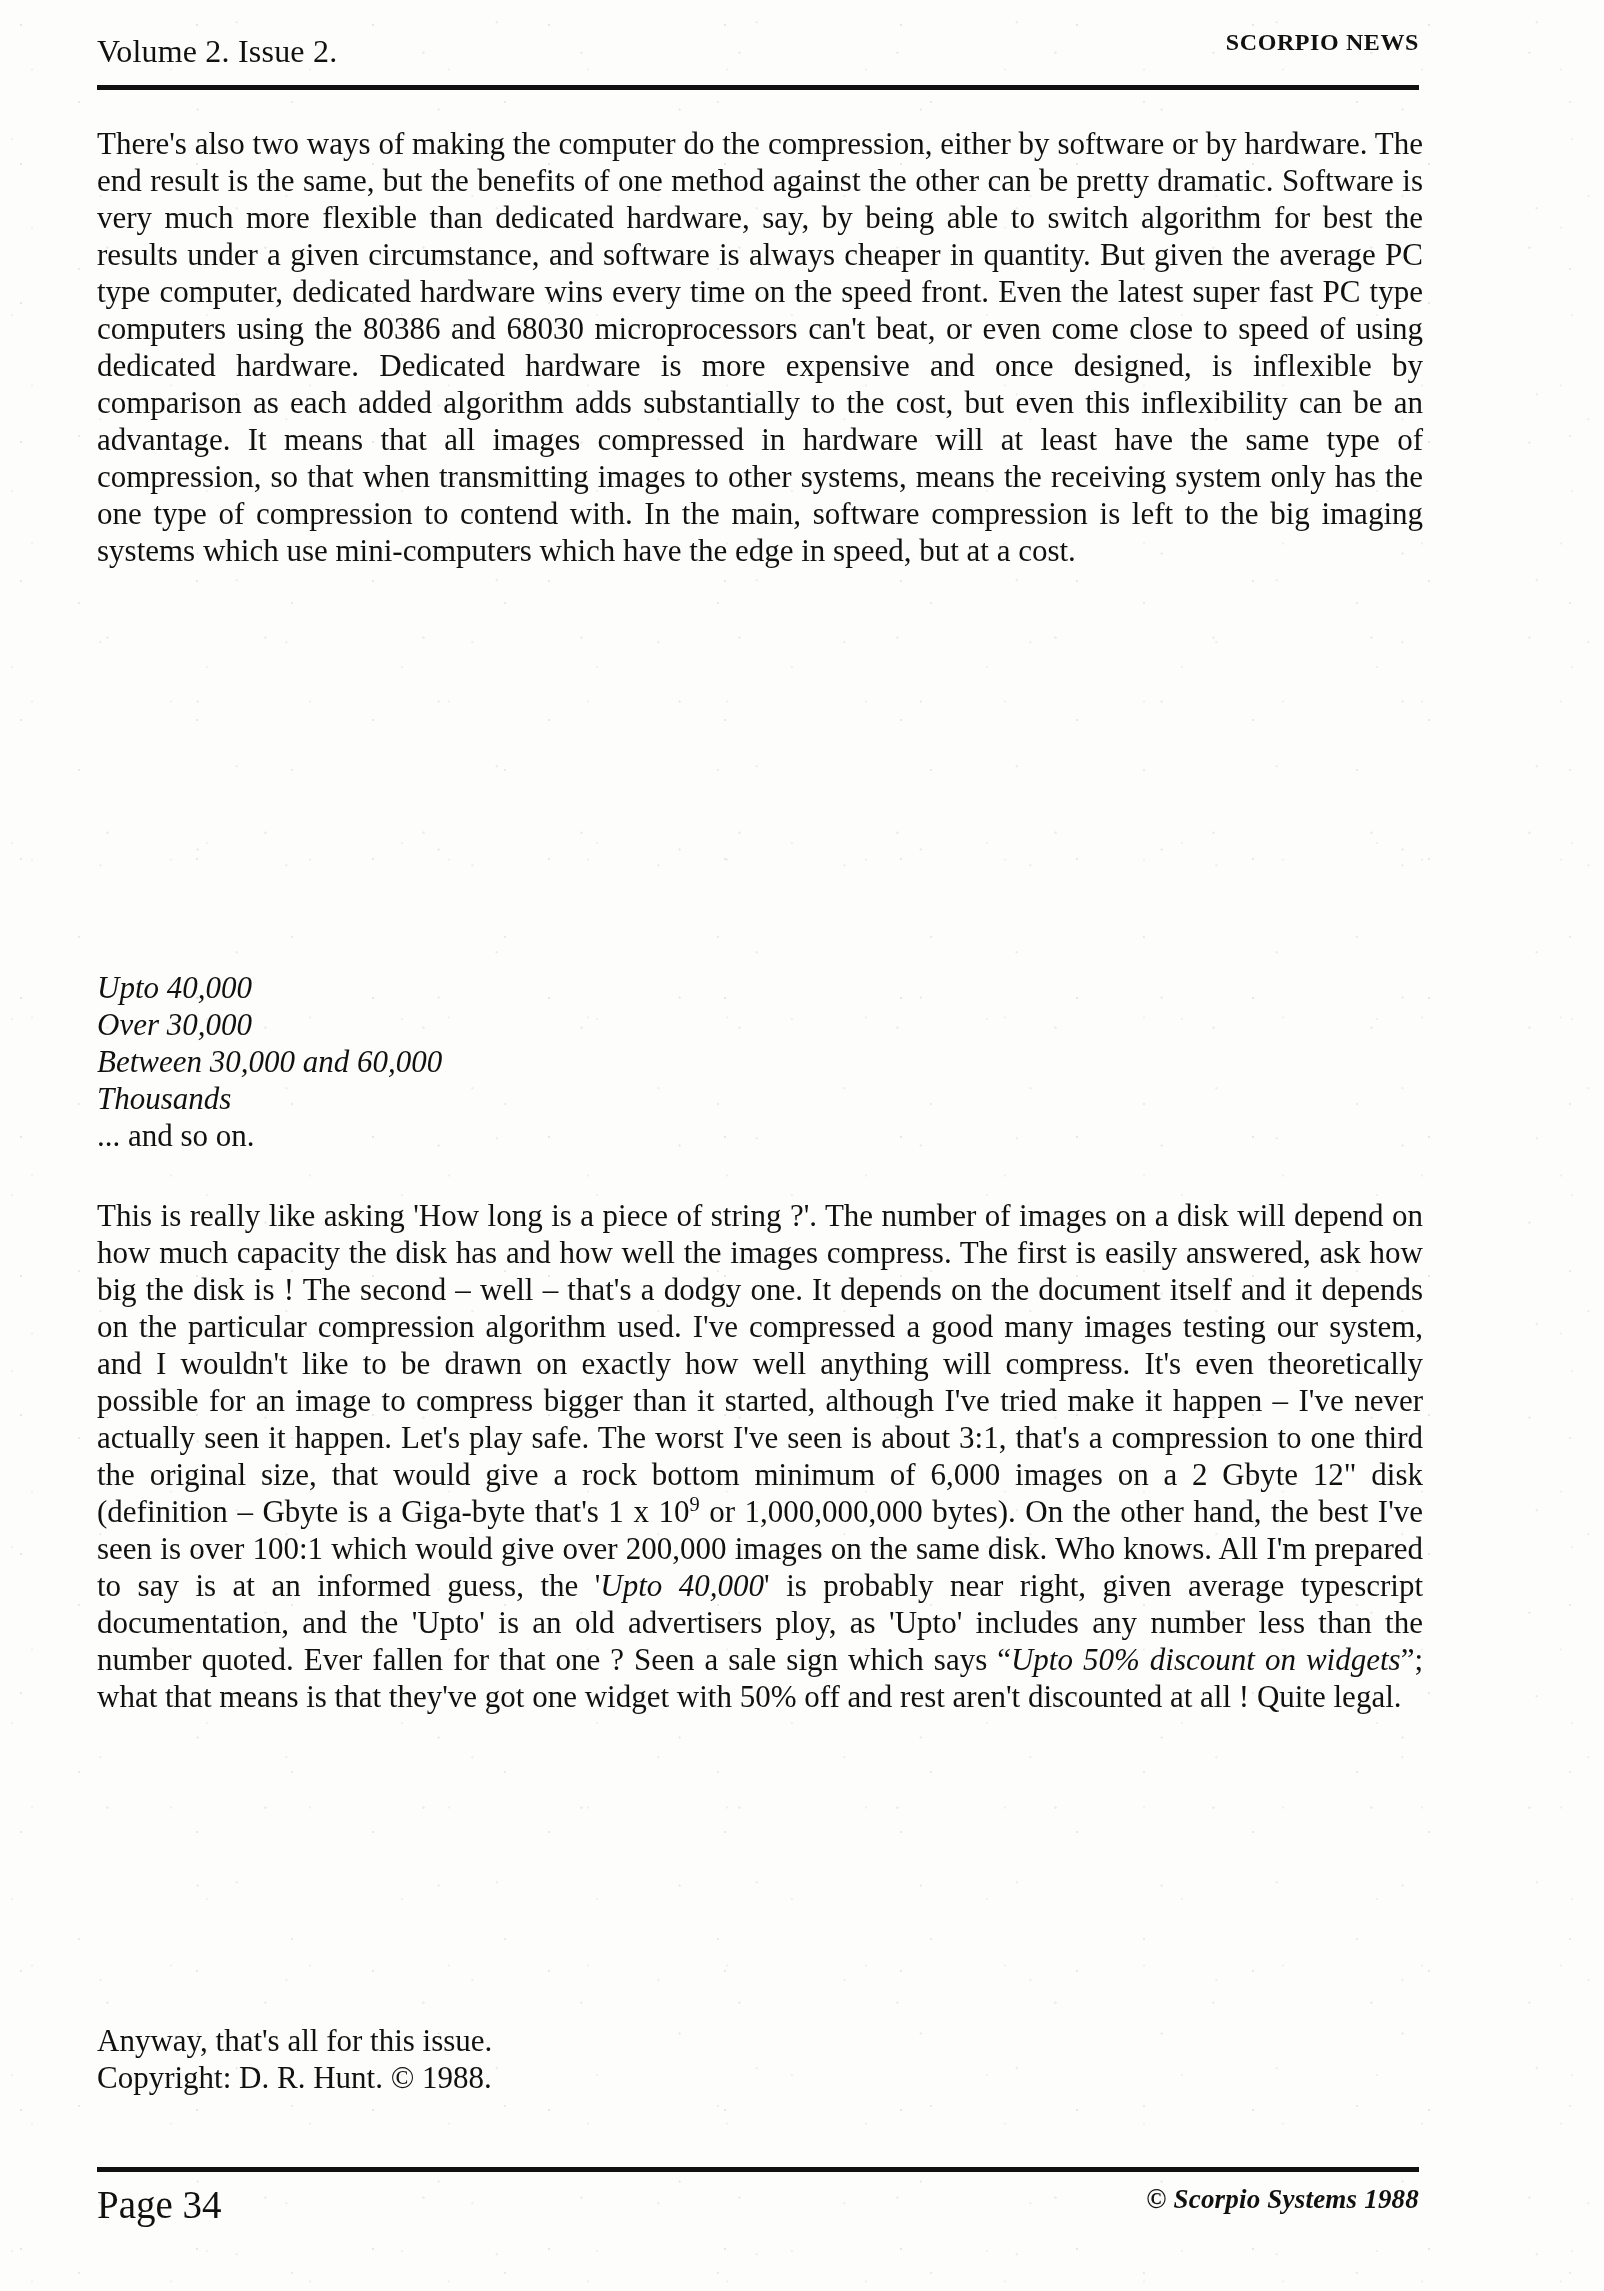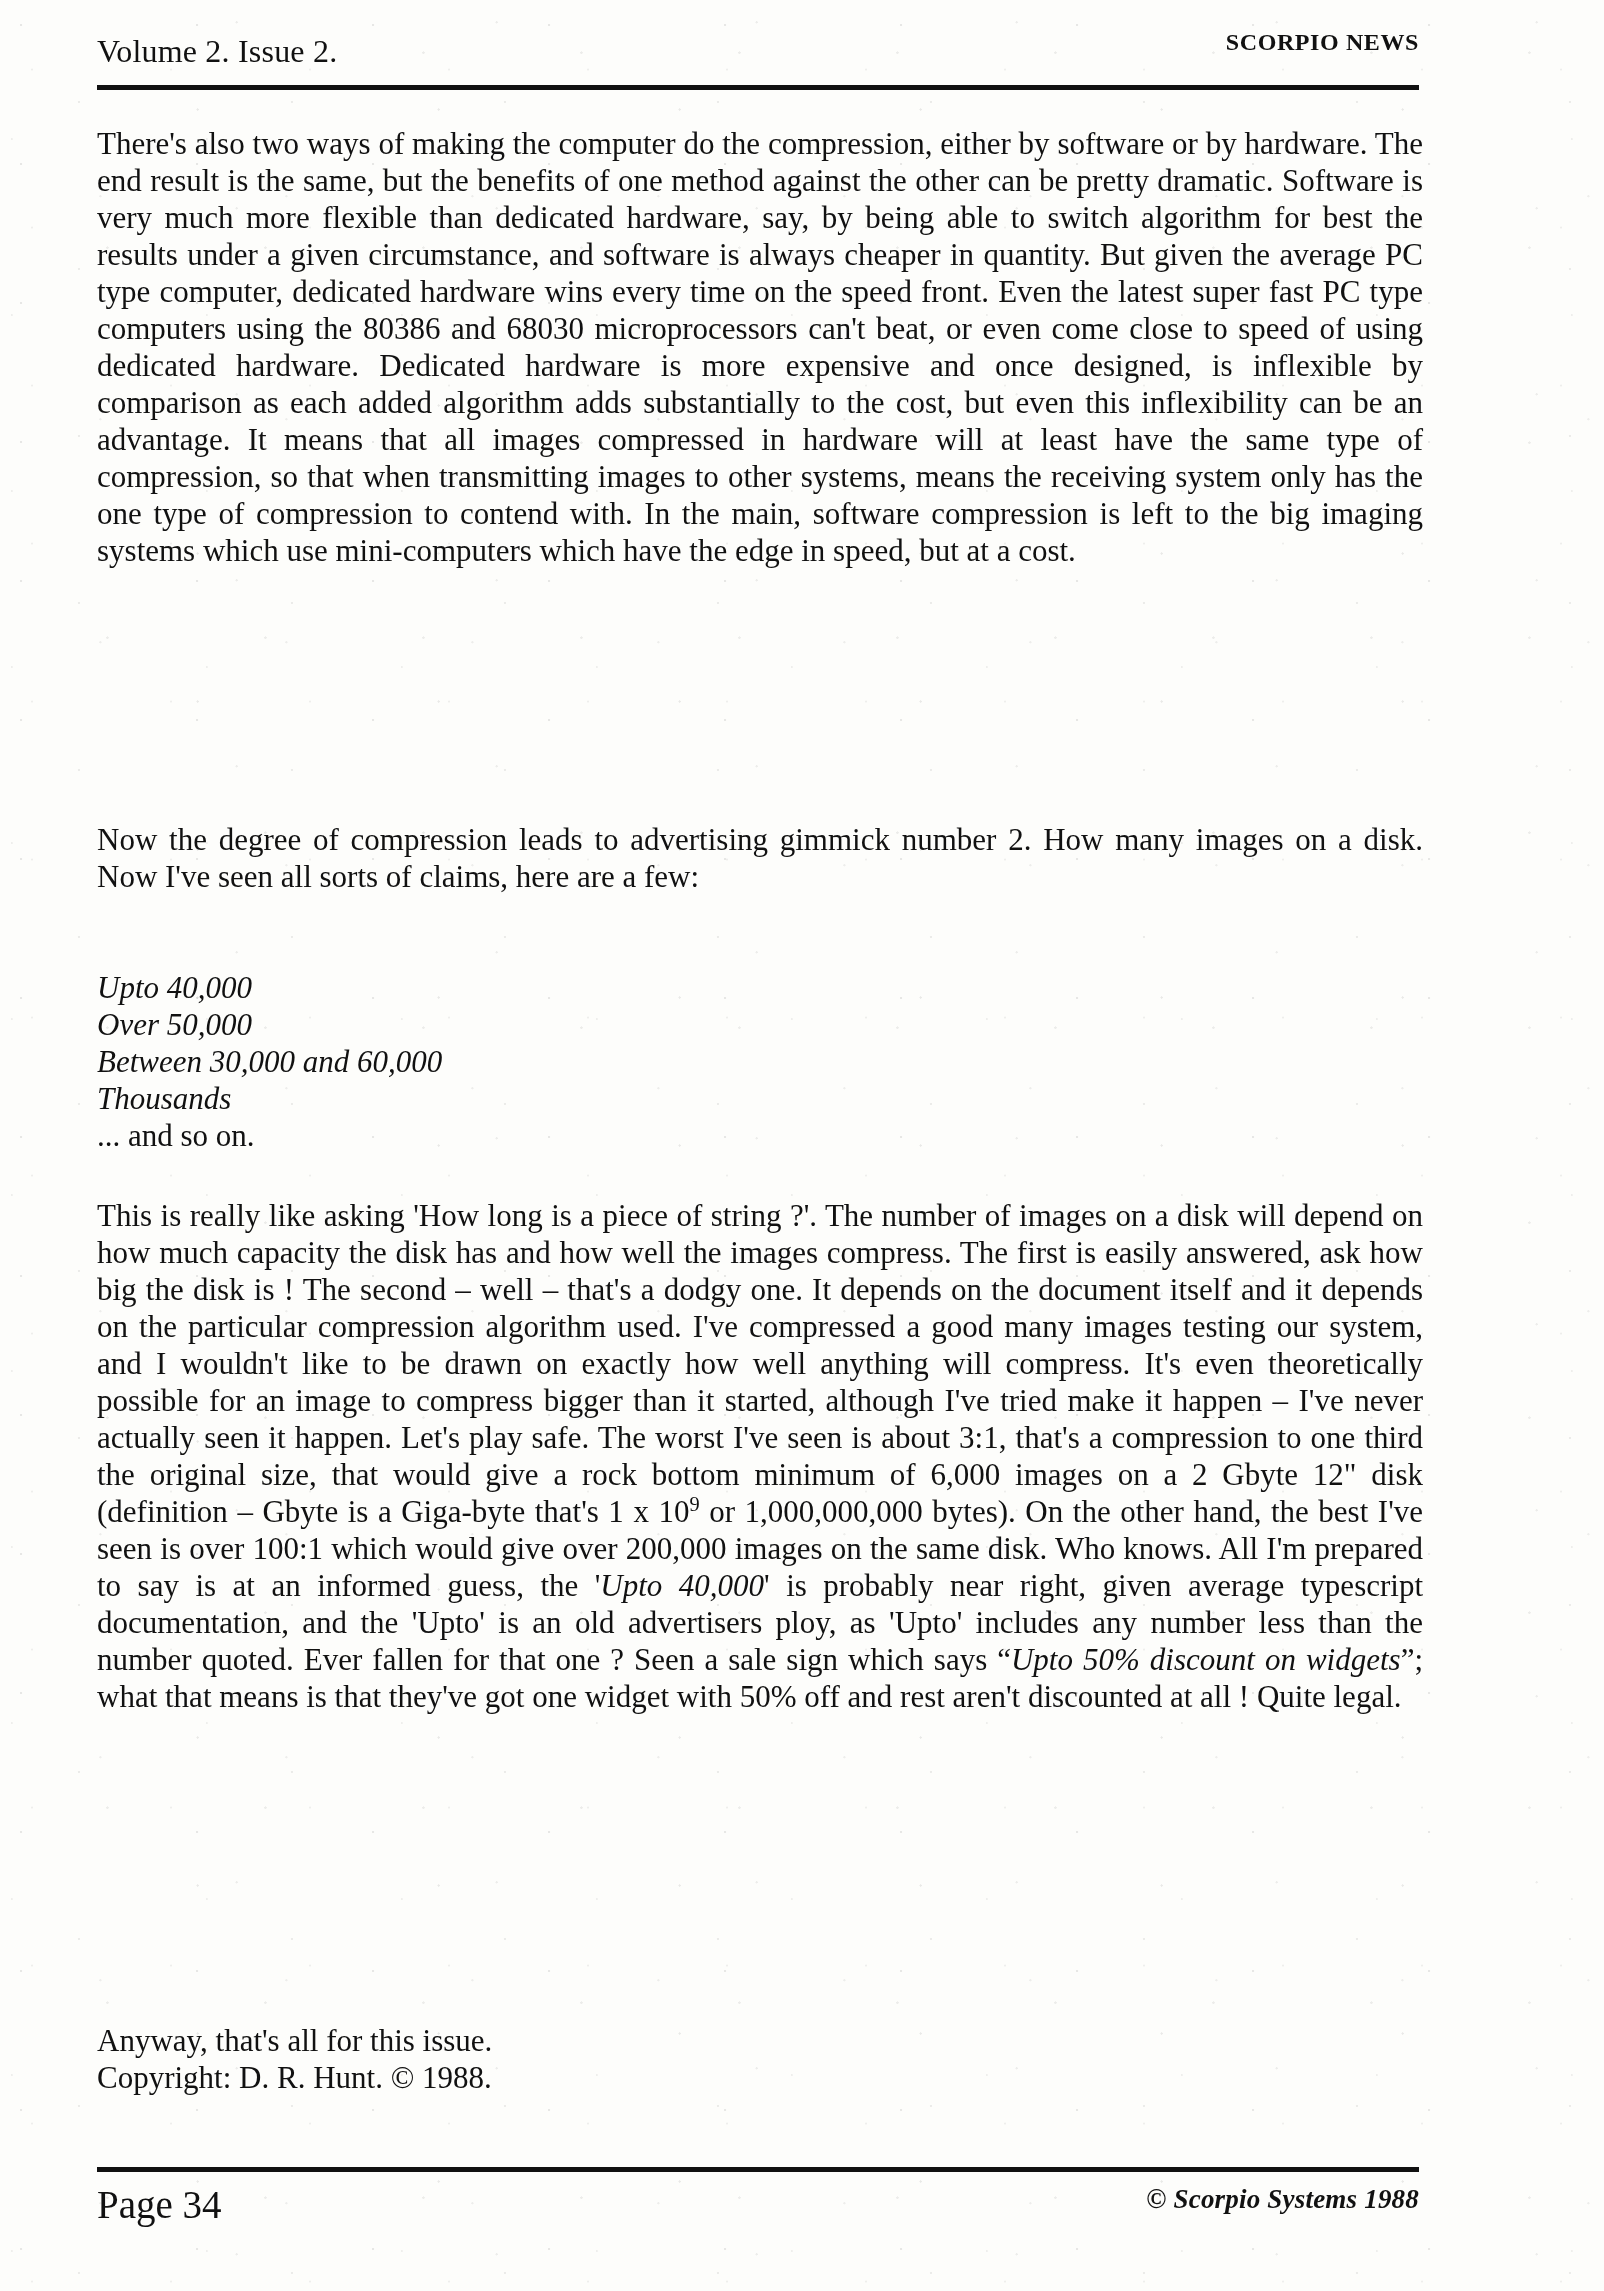--- a/index.html
+++ b/index.html
@@ -154,25 +154,24 @@
   <div class="paper-grain"></div>
 
   <div class="masthead">
     <div class="masthead-volume">Volume 2. Issue 2.</div>
     <div class="masthead-title">SCORPIO NEWS</div>
   </div>
   <div class="rule-top"></div>
 
   <div class="body-block" id="para-1">There's also two ways of making the computer do the compression, either by software or by hardware. The end result is the same, but the benefits of one method against the other can be pretty dramatic. Software is very much more flexible than dedicated hardware, say, by being able to switch algorithm for best the results under a given circumstance, and software is always cheaper in quantity. But given the average PC type computer, dedicated hardware wins every time on the speed front. Even the latest super fast PC type computers using the 80386 and 68030 microprocessors can't beat, or even come close to speed of using dedicated hardware. Dedicated hardware is more expensive and once designed, is inflexible by comparison as each added algorithm adds substantially to the cost, but even this inflexibility can be an advantage. It means that all images compressed in hardware will at least have the same type of compression, so that when transmitting images to other systems, means the receiving system only has the one type of compression to contend with. In the main, software compression is left to the big imaging systems which use mini-computers which have the edge in speed, but at a cost.</div>
 
-  <div class="body-block" id="para-2">Now the degree of compression leads to advertising gimmick number 2. How many images on a disk. Now I've seen all sorts of claims, here are a few:</div>
 
   <div class="body-block flush" id="claims">
     <div class="claim-line">Upto 40,000</div>
-    <div class="claim-line">Over 50,000</div>
+    <div class="claim-line">Over 30,000</div>
     <div class="claim-line">Between 30,000 and 60,000</div>
     <div class="claim-line">Thousands</div>
     <div class="claim-line roman">... and so on.</div>
   </div>
 
   <div class="body-block" id="para-3"><span>This is really like asking 'How long is a piece of string ?'. The number of images on a disk will depend on how much capacity the disk has and how well the images compress. The first is easily answered, ask how big the disk is ! The second – well – that's a dodgy one. It depends on the document itself and it depends on the particular compression algorithm used. I've compressed a good many images testing our system, and I wouldn't like to be drawn on exactly how well anything will compress. It's even theoretically possible for an image to compress bigger than it started, although I've tried make it happen – I've never actually seen it happen. Let's play safe. The worst I've seen is about 3:1, that's a compression to one third the original size, that would give a rock bottom minimum of 6,000 images on a 2 Gbyte 12" disk (definition – Gbyte is a Giga-byte that's 1 x 10</span><span class="sup">9</span><span> or 1,000,000,000 bytes). On the other hand, the best I've seen is over 100:1 which would give over 200,000 images on the same disk. Who knows. All I'm prepared to say is at an informed guess, the '</span><i>Upto 40,000</i><span>' is probably near right, given average typescript documentation, and the 'Upto' is an old advertisers ploy, as 'Upto' includes any number less than the number quoted. Ever fallen for that one ? Seen a sale sign which says “</span><i>Upto 50% discount on widgets</i><span>”; what that means is that they've got one widget with 50% off and rest aren't discounted at all ! Quite legal.</span></div>
 
   <div class="body-block flush" id="closing">
     <div>Anyway, that's all for this issue.</div>
     <div>Copyright: D. R. Hunt. © 1988.</div>

